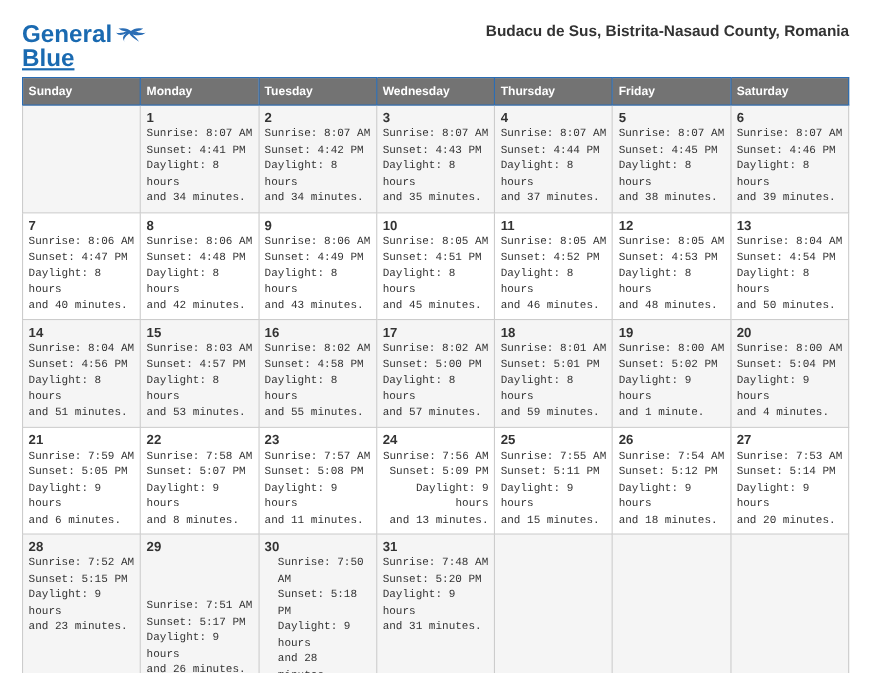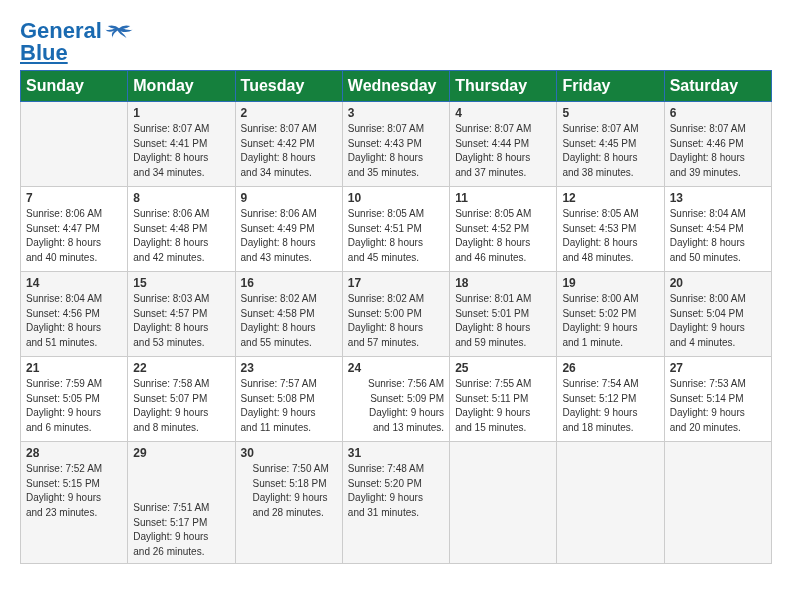--- a/index.html
+++ b/index.html
@@ -46,25 +46,25 @@
       font-size: 14px;
       color: #333;
       font-weight: bold;
     }
     table {
       width: 100%;
       border-collapse: collapse;
       font-size: 11px;
     }
     thead tr th {
-      background-color: #15803d;
+      background-color: #737373;
       color: #fff;
       text-align: left;
       padding: 6px 5px;
-      font-size: 16px;
+      font-size: 11px;
       font-weight: bold;
       border: 1px solid #2a6db5;
     }
     tbody tr td {
       border: 1px solid #ccc;
       vertical-align: top;
       padding: 4px 5px;
       min-height: 80px;
       height: 85px;
       width: calc(100% / 7);
@@ -78,38 +78,40 @@
     .day-num {
       font-weight: bold;
       font-size: 12px;
       margin-bottom: 2px;
       color: #333;
     }
     .day-info {
       font-size: 10px;
       color: #333;
       line-height: 1.45;
+      font-family: Liberation Mono, monospace;
     }
     .empty-cell { background-color: #f9f9f9; }
   </style>
 </head>
 <body>
 
 <div class="header-area">
   <div class="logo">
     <div style="display:flex;align-items:center;">
       <span class="logo-text">
         <span>General</span><br><span style="color:#1a6ab1;text-decoration:underline;">Blue</span>
       </span>
       <svg class="logo-bird" viewBox="0 0 40 20" style="margin-left:2px;margin-top:-20px;">
         <path d="M20 5 Q25 0 35 2 Q30 6 25 5 Q30 8 38 7 Q32 12 22 9 Q28 14 30 18 Q20 12 18 8 Q10 14 12 18 Q8 12 14 8 Q6 12 2 7 Q10 8 15 5 Q10 6 5 2 Q15 0 20 5Z" fill="#2a6db5"></path>
       </svg>
     </div>
   </div>
   <div class="title-block">
+    <div class="subtitle">Budacu de Sus, Bistrita-Nasaud County, Romania</div>
   </div>
 </div>
 
 <table>
   <thead>
     <tr>
     <th>Sunday</th>
         <th>Monday</th>
         <th>Tuesday</th>
         <th>Wednesday</th>

